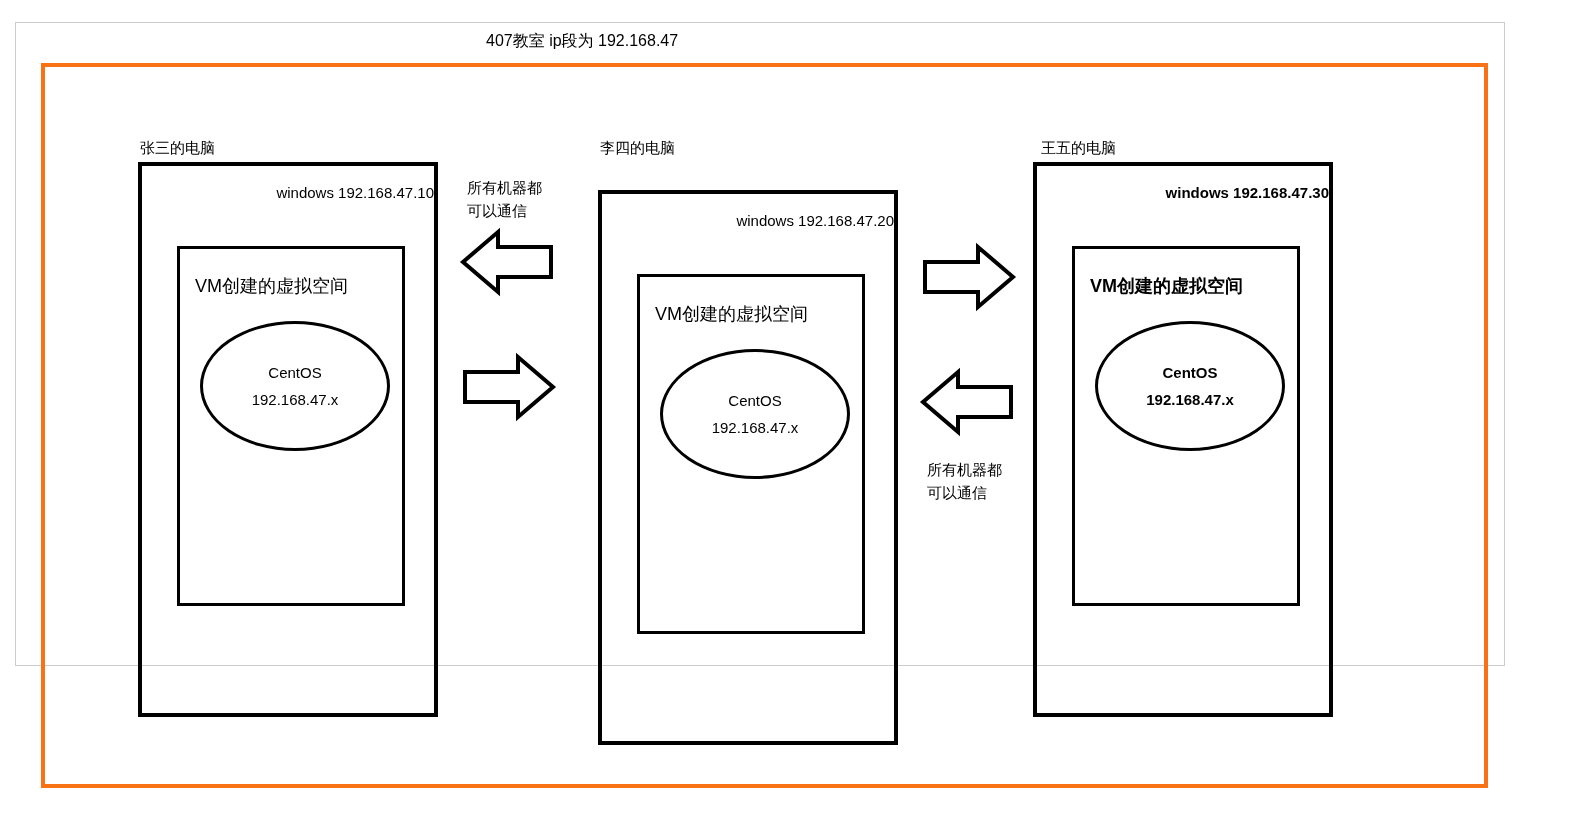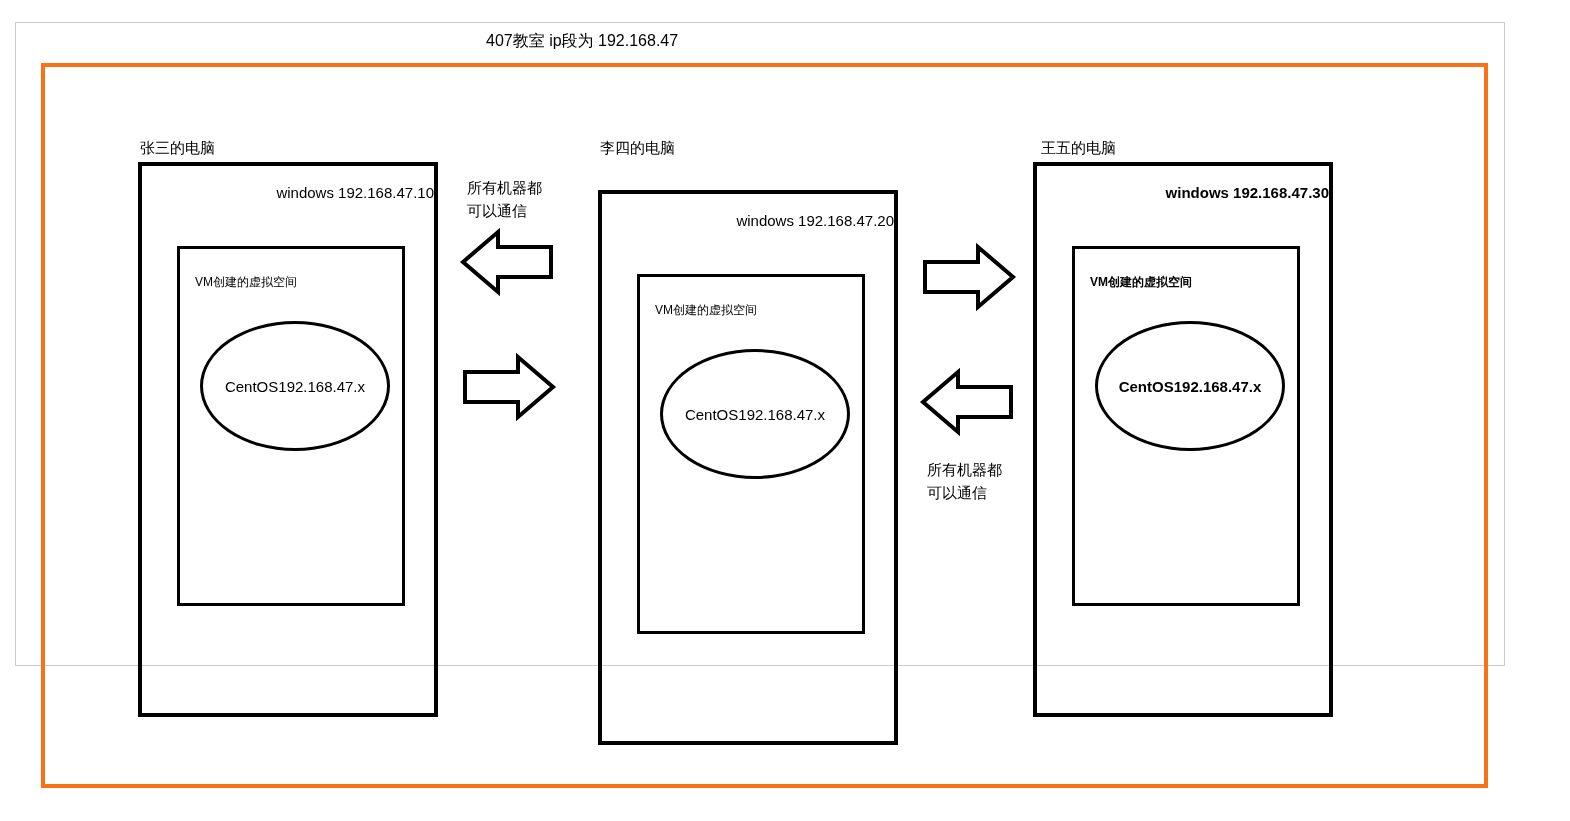--- a/index.html
+++ b/index.html
@@ -59,32 +59,32 @@
       left: 35px;
       top: 80px;
       width: 228px;
       height: 360px;
       border: 3px solid #000;
     }
     .vm-title {
       position: absolute;
       top: 25px;
       left: 15px;
-      font-size: 12px;
+      font-size: 18px;
     }
     .ellipse {
       position: absolute;
       left: 20px;
       top: 72px;
       width: 190px;
       height: 130px;
       border: 3px solid #000;
       border-radius: 50%;
       display: flex;
-      flex-direction: row;
+      flex-direction: column;
       align-items: center;
       justify-content: center;
       line-height: 1.8;
       font-size: 15px;
     }
     .arrow {
       position: absolute;
     }
   </style>
 </head>

